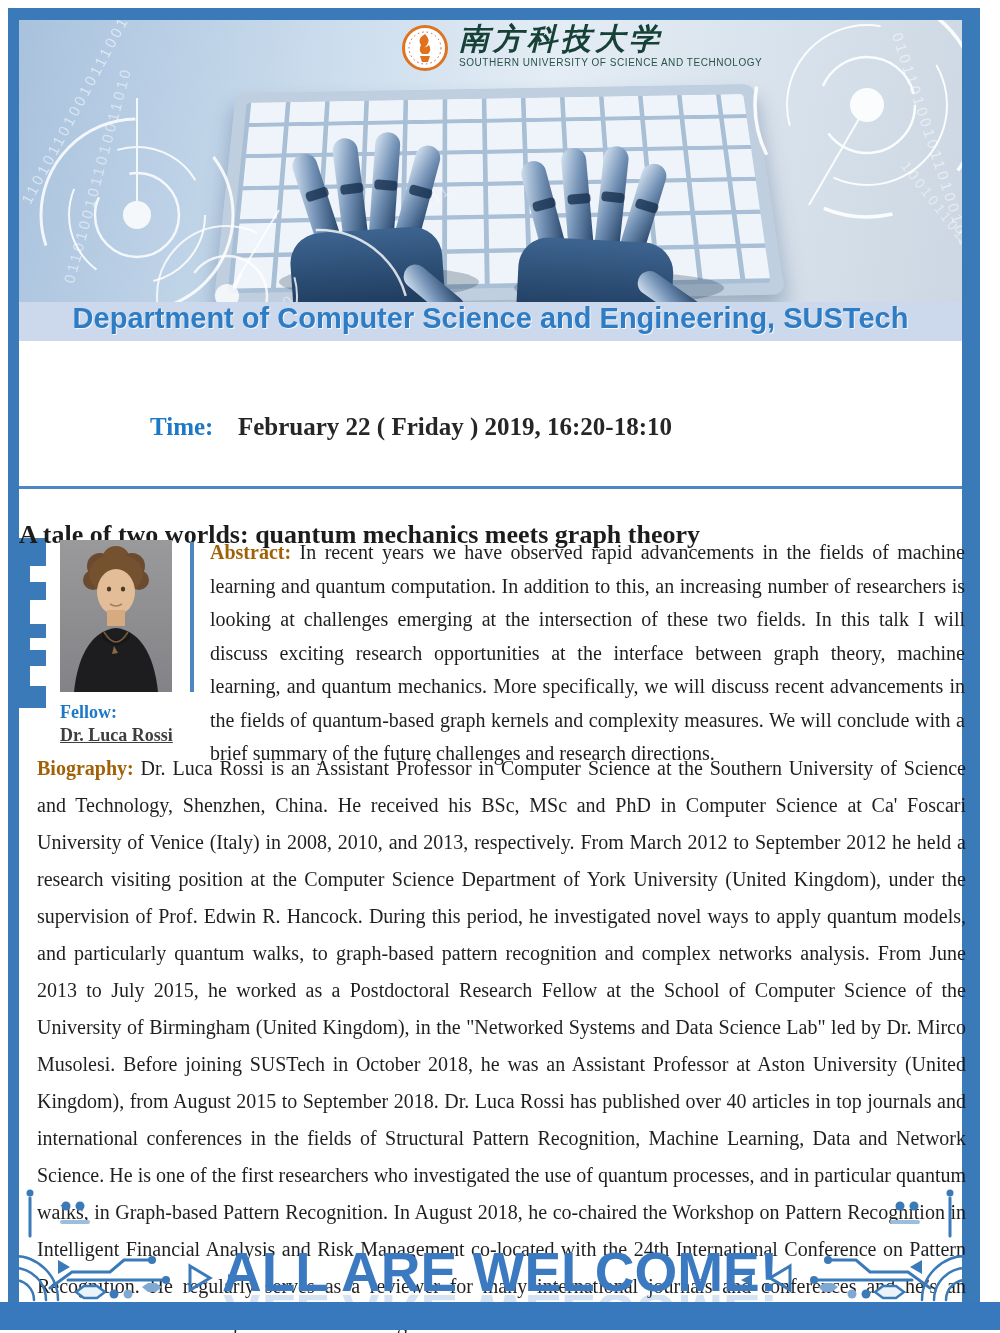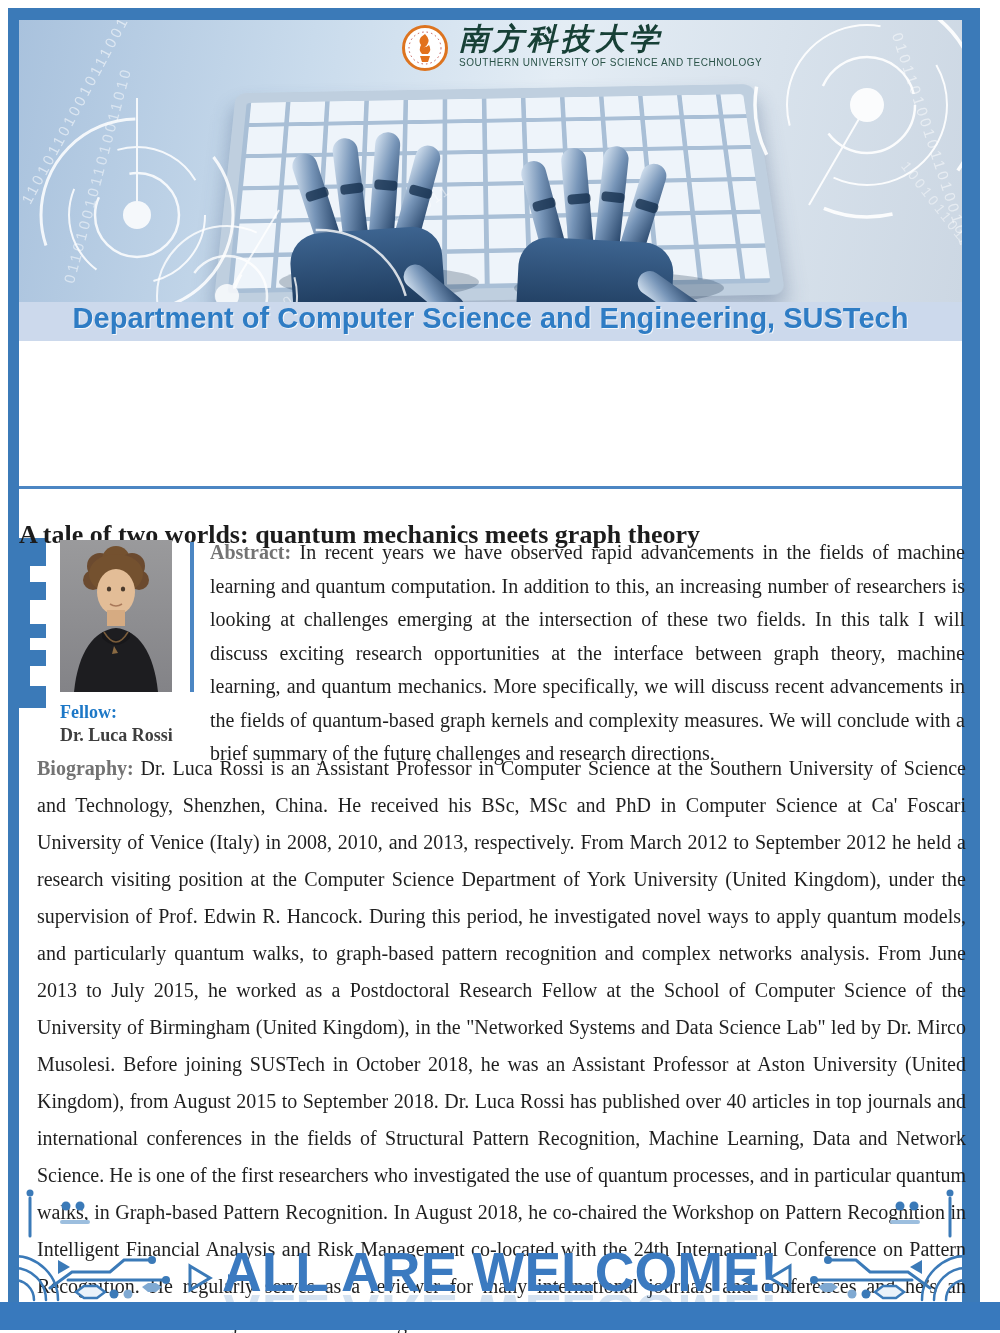--- a/index.html
+++ b/index.html
@@ -51,24 +51,24 @@
   .meta.venue{top:449px;}
   .rule{position:absolute;left:19px;top:486px;width:943px;height:3px;background:#4c86c3;}
   .talk-title{position:absolute;left:19px;top:498px;width:943px;
           font-size:26px;font-weight:bold;color:#1c1c1c;}
 
   
   .spk-abs{position:absolute;left:60px;top:540px;width:905px;display:flex;}
   .spk-col{width:118px;flex:none;}
   .avatar{width:112px;height:152px;display:block;}
   .spk-lbl{font-size:18px;font-weight:bold;color:#1d78c7;margin-top:10px;}
-  .spk-name{font-size:18px;font-weight:bold;color:#3e3e3e;margin-top:2px;}
+  .spk-name{font-size:18px;font-weight:bold;color:#3e3e3e;margin-top:2px;text-decoration:underline;}
   .vdiv{flex:none;width:4px;height:150px;background:#4c86c3;margin:2px 16px 0 12px;}
   .abs-p{flex:1;margin:-4px 0 0 0;font-size:20px;line-height:33.5px;text-align:justify;color:#1f1f1f;}
-  .abs-p .lbl,.bio-p .lbl{color:#737373;font-weight:bold;margin-top:21px;}
+  .abs-p .lbl,.bio-p .lbl{color:#a16207;font-weight:bold;margin-top:21px;}
 
   
   .bio-p{position:absolute;left:37px;top:750px;width:929px;margin:0;
          font-size:20px;line-height:37px;text-align:justify;color:#1f1f1f;}
 
   
   .decor{position:absolute;top:1182px;width:240px;height:120px;z-index:2;}
   .decor.left{left:14px;}
   .decor.right{left:726px;transform:scaleX(-1);}
   .welcome{position:absolute;left:0;top:1240px;width:1000px;text-align:center;z-index:3;
@@ -184,20 +184,23 @@
     <div class="notch" style="top:62px;height:24px;"></div>
     <div class="notch" style="top:100px;height:12px;"></div>
     <div class="notch" style="top:128px;height:20px;"></div>
   </div>
 
   <div class="banner">
     <span>Department of Computer Science and Engineering, SUSTech</span>
   </div>
 
 
+  <div class="meta time">
+    <span class="lbl">Time:</span><span>February 22 ( Friday ) 2019, 16:20-18:10</span>
+  </div>
 
   <div class="rule"></div>
 
   <h2 class="talk-title">A tale of two worlds: quantum mechanics meets graph theory</h2>
 
   <div class="spk-abs">
     <div class="spk-col">
       <svg class="avatar" viewBox="0 0 112 152">
         <defs>
           <linearGradient id="bgGray" x1="0" y1="0" x2="0" y2="1">

